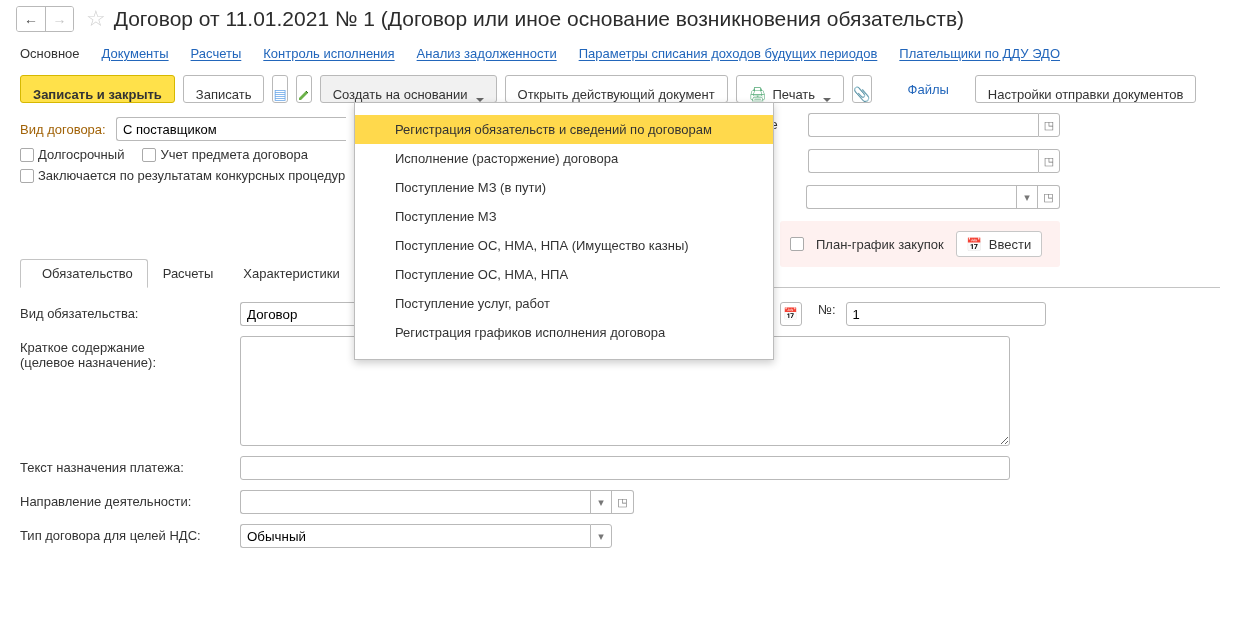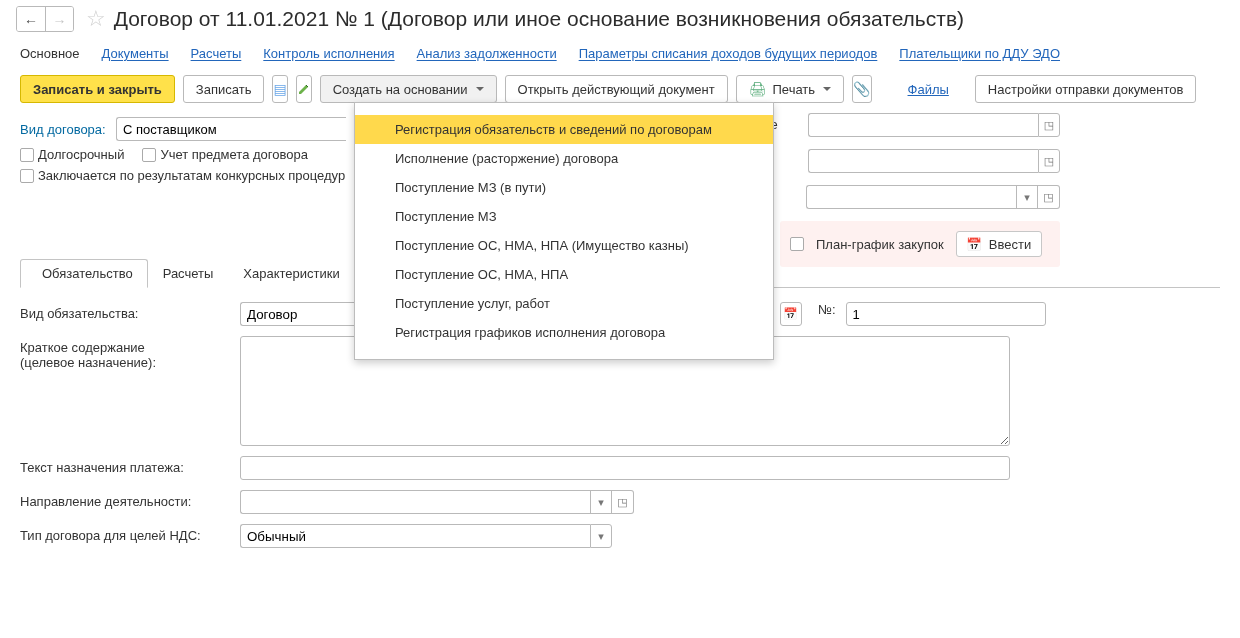--- a/index.html
+++ b/index.html
@@ -71,21 +71,21 @@
     padding: 6px 20px 10px 20px;
     position: relative;
   }
   .btn {
     height: 28px;
     border: 1px solid #b9b9b9;
     border-radius: 3px;
     background: #fff;
     padding: 0 12px;
     display: flex;
-    align-items: center;
+    align-items: flex-end;
     gap: 6px;
     font-size: 13px;
     cursor: pointer;
     white-space: nowrap;
   }
   .btn.primary {
     background: #ffe14a;
     border-color: #d6b800;
     font-weight: bold;
   }
@@ -96,21 +96,21 @@
   .caret-down::after {
     content: "";
     display: inline-block;
     border-top: 4px solid #666;
     border-left: 4px solid transparent;
     border-right: 4px solid transparent;
     margin-left: 2px;
   }
   .btn .print-icon { font-size: 14px; color: #5a7; }
   .btn .clip-icon { font-size: 14px; color: #888; }
-  a.files-link { color: #2266bb; text-decoration: underline; cursor: pointer; margin-left: 28px; }
+  a.files-link { color: #2266bb; cursor: pointer; margin-left: 28px; }
   .dropdown {
     position: absolute;
     top: 33px;
     left: 354px;
     width: 420px;
     background: #fff;
     border: 1px solid #bcbcbc;
     box-shadow: 0 3px 8px rgba(0,0,0,0.2);
     z-index: 100;
     padding: 12px 0;
@@ -126,21 +126,21 @@
   .form-area {
     padding: 4px 20px 0 20px;
   }
   .form-row {
     display: flex;
     align-items: center;
     margin-bottom: 6px;
     gap: 8px;
   }
   .form-row label.fld-label {
-    color: #0369a1;
+    color: #a16207;
     min-width: 88px;
   }
   .txt-input {
     height: 24px;
     border: 1px solid #b9b9b9;
     border-radius: 3px;
     background: #fff;
     padding: 0 6px;
     font-size: 13px;
   }

